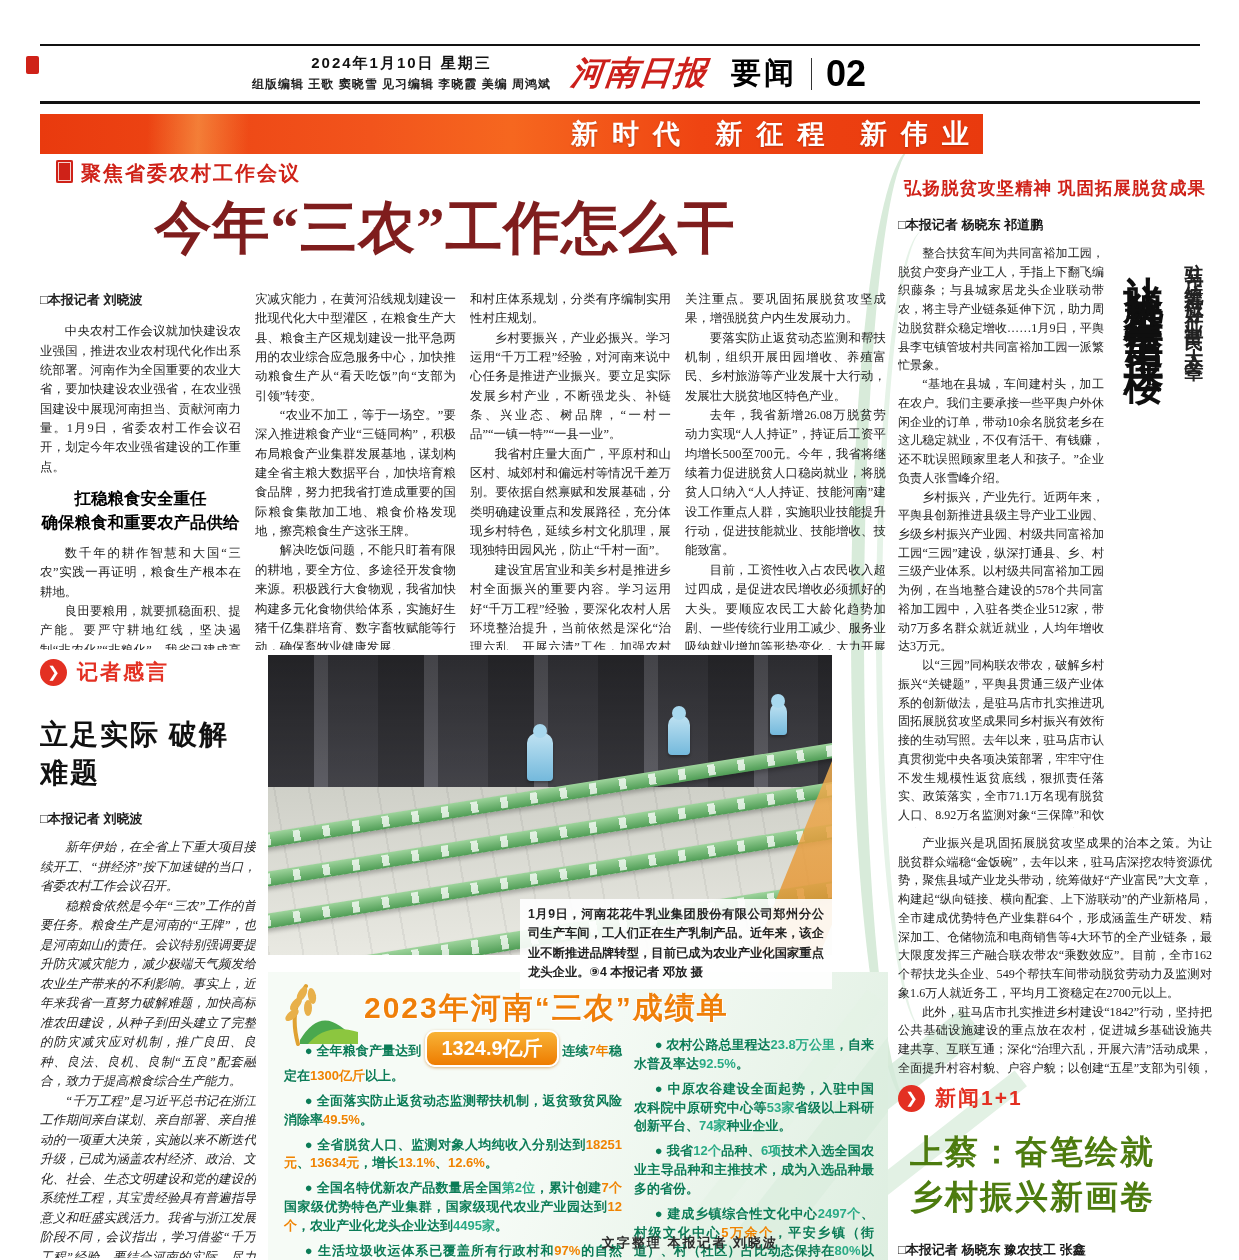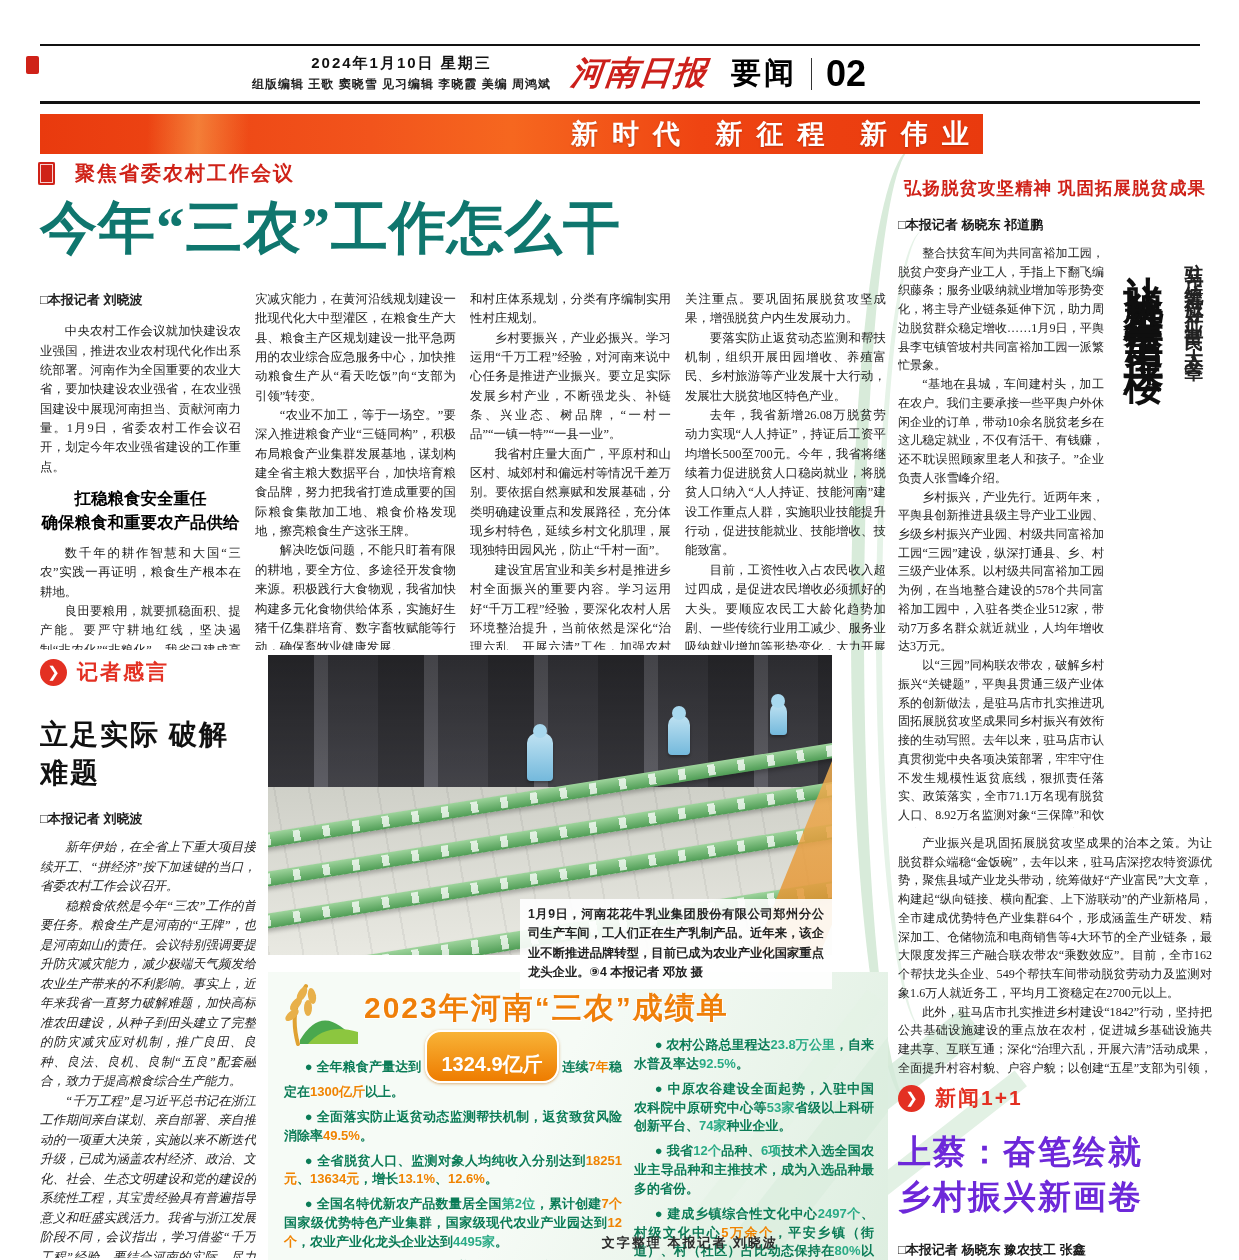--- a/index.html
+++ b/index.html
@@ -43,27 +43,27 @@
   .banner { position:absolute; left:40px; top:114px; width:943px; height:40px;
     background:linear-gradient(90deg,#e93a0e 0%,#f2541c 35%,#f6671f 50%,#ef4412 70%,#e93a0e 100%);
     display:flex; align-items:center; justify-content:flex-end; overflow:hidden; }
   .banner::before { content:""; position:absolute; left:4%; top:-30px; width:240px; height:100px;
     background:linear-gradient(100deg, rgba(255,255,255,0) 30%, rgba(255,230,120,.35) 50%, rgba(255,255,255,0) 70%);
     transform:rotate(-8deg); }
   .banner-text { color:#fff; font-size:27px; font-weight:900; letter-spacing:14px;
     font-family:"Liberation Sans","DejaVu Sans",sans-serif; text-shadow:0 1px 2px rgba(120,20,0,.4); }
 
   
-  .kicker-row { position:absolute; left:38px; top:160px; display:flex; align-items:center; gap:20px; }
+  .kicker-row { position:absolute; left:56px; top:160px; display:flex; gap:8px; }
   .kicker-seal { width:17px; height:23px; background:#cf2218; border-radius:2px;
     box-shadow:inset 0 0 0 2px #cf2218, inset 0 0 0 3px rgba(255,255,255,.8); }
   .kicker-text { color:#cf2218; font-size:20px; font-weight:900; letter-spacing:2px;
     font-family:"Liberation Sans","DejaVu Sans",sans-serif; }
-  .main-headline { position:absolute; left:40px; top:190px; width:810px; 
-    font-size:57px; font-weight:900; letter-spacing:1px; color:#0f766e; }
+  .main-headline { position:absolute; left:40px; top:190px; width:810px; text-align:center;
+    font-size:57px; font-weight:900; letter-spacing:1px; color:#7f1d1d; }
   .columns { position:absolute; left:40px; top:290px; width:846px; height:360px;
     display:flex; gap:14px; }
   .col { flex:1; overflow:hidden; font-size:12.4px; line-height:1.56; text-align:justify; color:#222; }
   .blk-p { text-indent:2em; }
   .blk-pc { text-indent:0; }
   .blk-byline { font-weight:bold; font-size:13px; margin-bottom:12px; text-indent:0;
     font-family:"Liberation Sans","DejaVu Sans",sans-serif; }
   .blk-subhead { font-family:"Liberation Sans","DejaVu Sans",sans-serif;
     font-weight:900; font-size:16.5px; text-align:center; line-height:1.45;
     margin:10px 0 9px; white-space:pre-line; text-indent:0; color:#000; }
@@ -127,21 +127,21 @@
     font-family:"Liberation Sans","DejaVu Sans",sans-serif;
     text-shadow:1px 1px 0 #fff, -1px 1px 0 #fff; }
   .sc-left  { position:absolute; left:16px;  top:58px; width:338px; }
   .sc-right { position:absolute; left:366px; top:64px; width:240px; }
   .sc-item { font-size:13px; font-weight:bold; line-height:1.45; color:#0b7c57;
     text-align:justify; text-indent:1.6em; margin-bottom:6px;
     font-family:"Liberation Sans","DejaVu Sans",sans-serif; }
   .hl-orange { color:#f08300; }
   .hl-teal { color:#2aab86; }
   .hl-pill { display:inline-block; text-indent:0; background:linear-gradient(#f8b337,#ee7c00);
-    color:#fff; font-size:20px; font-weight:900; padding:18px 14px 2px; border-radius:16px;
+    color:#fff; font-size:20px; font-weight:900; padding:2px 14px 2px; border-radius:10px;
     border:2px solid #fff; box-shadow:0 1px 3px rgba(200,110,0,.5); margin-left:4px; }
   .sc-footer { position:absolute; right:110px; bottom:8px; font-size:13px; font-weight:bold;
     color:#2b2b2b; font-family:"Liberation Sans","DejaVu Sans",sans-serif; letter-spacing:2px; }
 
   
   .right-article { position:absolute; left:898px; top:176px; width:314px; height:904px; overflow:hidden; }
   .ra-kicker { text-align:center; color:#cf2218; font-size:17.5px; font-weight:900;
     letter-spacing:1px; font-family:"Liberation Sans","DejaVu Sans",sans-serif; }
   .ra-byline { margin-top:16px; font-size:13px; font-weight:bold;
     font-family:"Liberation Sans","DejaVu Sans",sans-serif; }
@@ -151,21 +151,21 @@
     text-align:justify; color:#222; }
   .ra-headline { writing-mode:vertical-rl; font-size:40px; font-weight:900; color:#0f0f0f;
     letter-spacing:8px; margin-left:12px; height:100%; }
   .ra-vkicker { writing-mode:vertical-rl; font-size:19px; font-weight:600; color:#222;
     letter-spacing:7px; margin-left:10px; padding-top:4px; height:96%; }
   .ra-full { margin-top:6px; }
 
   
   .news-plus { position:absolute; left:898px; top:1084px; width:314px; height:176px; }
   .np-headline { margin-top:18px; font-size:33px; font-weight:900; line-height:1.35;
-    letter-spacing:2px; color:#6d28d9; white-space:pre-line; }
+    letter-spacing:2px; color:#4d7c0f; white-space:pre-line;margin-left:12px; }
   .np-byline { margin-top:22px; font-size:13px; font-weight:bold;
     font-family:"Liberation Sans","DejaVu Sans",sans-serif; }
 </style>
 </head>
 <body>
 
 <div class="page">
 
   <div class="swoosh-a"></div>
   <div class="swoosh-b"></div>
@@ -282,21 +282,21 @@
         <div class="sc-item"><span>● 建成乡镇综合性文化中心</span><span class="hl-teal">2497个</span><span>、村级文化中心</span><span class="hl-orange">5万余个</span><span>，平安乡镇（街道）、村（社区）占比动态保持在</span><span class="hl-teal">80%</span><span>以上。</span></div>
       </div>
     <div class="sc-footer">文字整理 本报记者 刘晓波</div>
   </div>
 
   <div class="right-article z">
     <div class="ra-kicker">弘扬脱贫攻坚精神  巩固拓展脱贫成果</div>
     <div class="ra-byline">□本报记者 杨晓东 祁道鹏</div>
     <div class="ra-row">
       <div class="ra-text">
-          <p>整合扶贫车间为共同富裕加工园，脱贫户变身产业工人，手指上下翻飞编织藤条；服务业吸纳就业增加等形势变化，将主导产业链条延伸下沉，助力周边脱贫群众稳定增收……1月9日，平舆县李屯镇管坡村共同富裕加工园一派繁忙景象。</p>
+          <p>整合扶贫车间为共同富裕加工园，脱贫户变身产业工人，手指上下翻飞编织藤条；与县城家居龙头企业联动带农，将主导产业链条延伸下沉，助力周边脱贫群众稳定增收……1月9日，平舆县李屯镇管坡村共同富裕加工园一派繁忙景象。</p>
           <p>“基地在县城，车间建村头，加工在农户。我们主要承接一些平舆户外休闲企业的订单，带动10余名脱贫老乡在这儿稳定就业，不仅有活干、有钱赚，还不耽误照顾家里老人和孩子。”企业负责人张雪峰介绍。</p>
           <p>乡村振兴，产业先行。近两年来，平舆县创新推进县级主导产业工业园、乡级乡村振兴产业园、村级共同富裕加工园“三园”建设，纵深打通县、乡、村三级产业体系。以村级共同富裕加工园为例，在当地整合建设的578个共同富裕加工园中，入驻各类企业512家，带动7万多名群众就近就业，人均年增收达3万元。</p>
           <p>以“三园”同构联农带农，破解乡村振兴“关键题”，平舆县贯通三级产业体系的创新做法，是驻马店市扎实推进巩固拓展脱贫攻坚成果同乡村振兴有效衔接的生动写照。去年以来，驻马店市认真贯彻党中央各项决策部署，牢牢守住不发生规模性返贫底线，狠抓责任落实、政策落实，全市71.1万名现有脱贫人口、8.92万名监测对象“三保障”和饮水安全保障持续兜牢，乡村特色产业不断发展壮大，群众获得感、幸福感持续增强。</p>
         </div>
       <div class="ra-headline">让脱贫群众生活更上一层楼</div>
       <div class="ra-vkicker">驻马店统筹做好产业富民「大文章」</div>
     </div>
     <div class="ra-full">
         <p>产业振兴是巩固拓展脱贫攻坚成果的治本之策。为让脱贫群众端稳“金饭碗”，去年以来，驻马店深挖农特资源优势，聚焦县域产业龙头带动，统筹做好“产业富民”大文章，构建起“纵向链接、横向配套、上下游联动”的产业新格局，全市建成优势特色产业集群64个，形成涵盖生产研发、精深加工、仓储物流和电商销售等4大环节的全产业链条，最大限度发挥三产融合联农带农“乘数效应”。目前，全市162个帮扶龙头企业、549个帮扶车间带动脱贫劳动力及监测对象1.6万人就近务工，平均月工资稳定在2700元以上。</p>
         <p>此外，驻马店市扎实推进乡村建设“1842”行动，坚持把公共基础设施建设的重点放在农村，促进城乡基础设施共建共享、互联互通；深化“治理六乱，开展六清”活动成果，全面提升村容村貌、户容户貌；以创建“五星”支部为引领，着力构建法治、德治等相结合的现代化乡村治理体系。目前，该市建成“五美庭院”30.9万户，建成省级“千万工程”示范村200个，“四美乡村”示范村1164个，乡村振兴工作干在实处，走在全省前列。③7</p>

